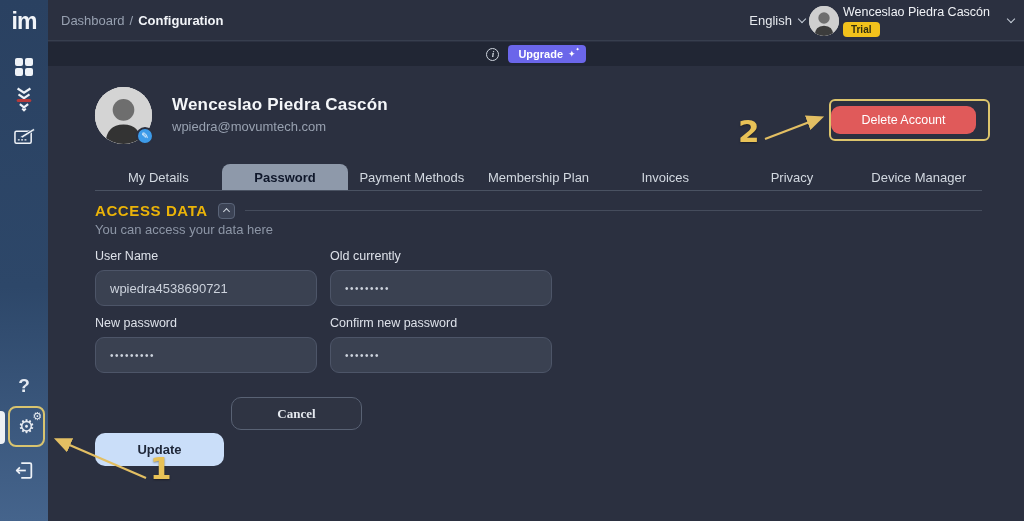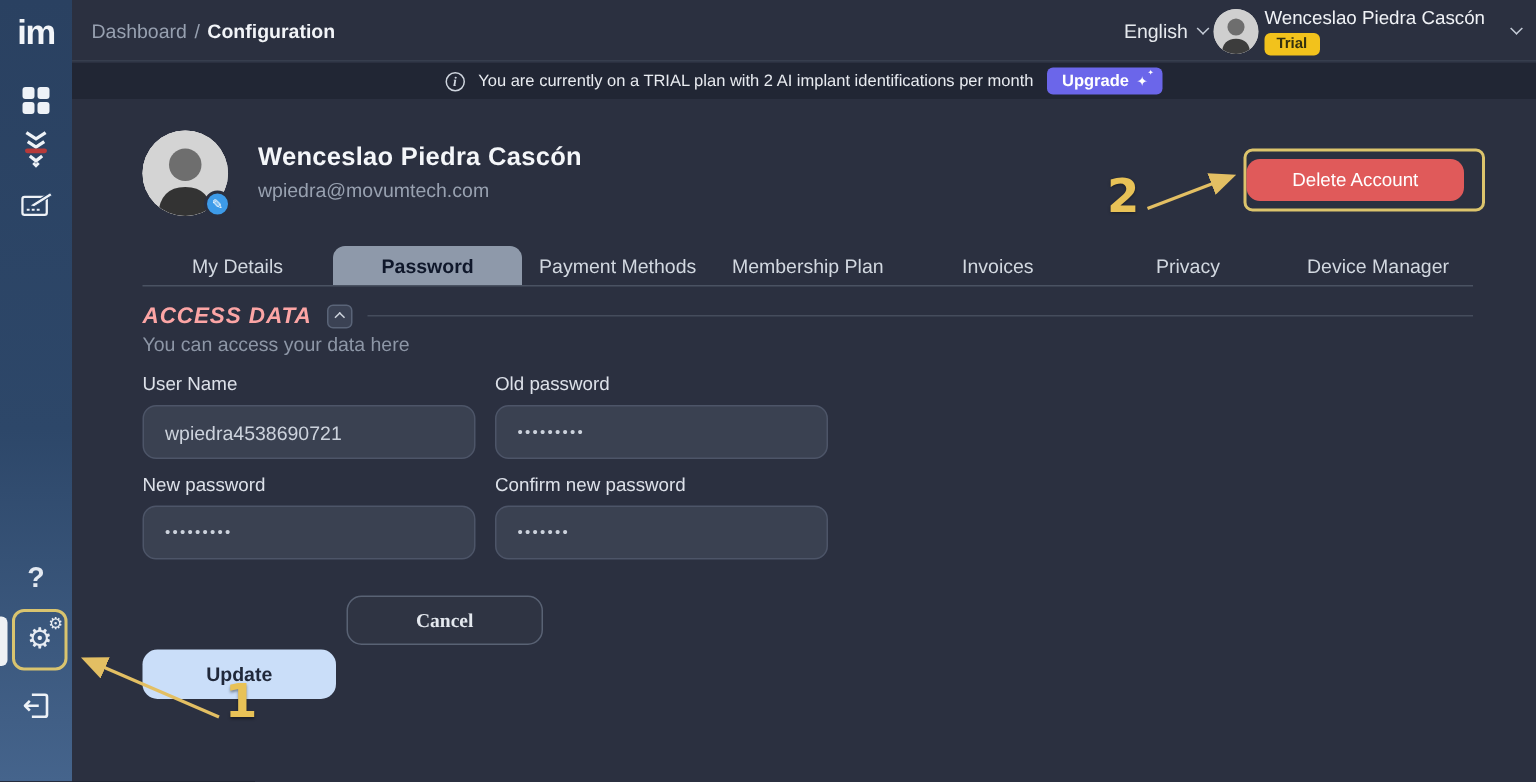--- a/index.html
+++ b/index.html
@@ -71,21 +71,21 @@
   
   .tabs{position:absolute;left:95px;top:164px;width:887px;height:27px;display:flex;
     border-bottom:1px solid #4a5262;}
   .tab{flex:1;display:flex;align-items:center;justify-content:center;font-size:13px;
     color:#d2d8e0;cursor:pointer;}
   .tab.active{background:#8e99aa;color:#0f172a;border-radius:8px 8px 0 0;font-weight:600;}
 
   
   .section-head{position:absolute;left:95px;top:202px;width:887px;}
   .sh-row{display:flex;align-items:center;gap:10px;}
-  .sh-title{color:#fca5a5;font-size:15px;font-weight:800;letter-spacing:.6px;font-style:italic;}
+  .sh-title{color:#eab308;font-size:15px;font-weight:800;letter-spacing:.6px;}
   .collapse-btn{width:17px;height:16px;background:#3b4254;border:1px solid #5a6478;border-radius:4px;
     display:flex;align-items:center;justify-content:center;cursor:pointer;}
   .chev-up{display:inline-block;width:5px;height:5px;border-left:1.5px solid #cfd5de;border-top:1.5px solid #cfd5de;transform:rotate(45deg);margin-top:2px;}
   .sh-line{flex:1;height:1px;background:#454c5c;}
   .sh-sub{color:#8d96a6;font-size:13px;margin-top:3px;}
 
   
   .form{position:absolute;left:95px;top:249px;display:grid;
     grid-template-columns:222px 222px;column-gap:13px;row-gap:10px;}
   .fld label{display:block;color:#dde1e9;font-size:12.5px;margin-bottom:7px;}
@@ -182,21 +182,20 @@
       <div class="user-col">
         <span class="user-name">Wenceslao Piedra Cascón</span>
         <span class="badge">Trial</span>
       </div>
       <span class="chev hdr-chev"></span>
     </div>
   </header>
 
   <div class="banner">
     <span class="info-circ">i</span>
-    <span class="banner-text">You are currently on a TRIAL plan with 2 AI implant identifications per month</span>
     <button class="upgrade-btn">
       <span>Upgrade</span>
       <span class="spark">✦</span>
     </button>
   </div>
 
   <div class="profile">
     <div class="avatar av-lg">
       <div class="ph">
         <svg width="57" height="57" viewBox="0 0 100 100">
@@ -239,21 +238,21 @@
     </div>
     <div class="sh-sub">You can access your data here</div>
   </div>
 
   <div class="form">
     <div class="fld">
       <label>User Name</label>
       <input type="text" value="wpiedra4538690721" style="">
     </div>
     <div class="fld">
-      <label>Old password</label>
+      <label>Old currently</label>
       <input type="text" class="pw" value="•••••••••" style="">
     </div>
     <div class="fld">
       <label>New password</label>
       <input type="text" class="pw" value="•••••••••" style="">
     </div>
     <div class="fld">
       <label>Confirm new password</label>
       <input type="text" class="pw" value="•••••••" style="">
     </div>

